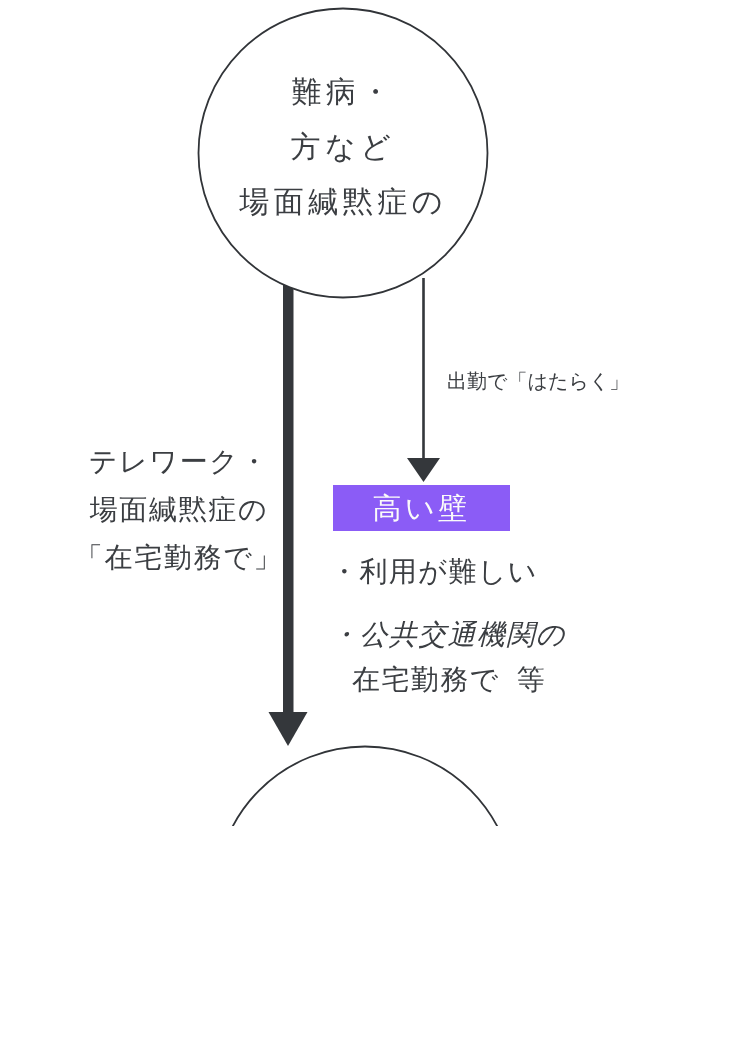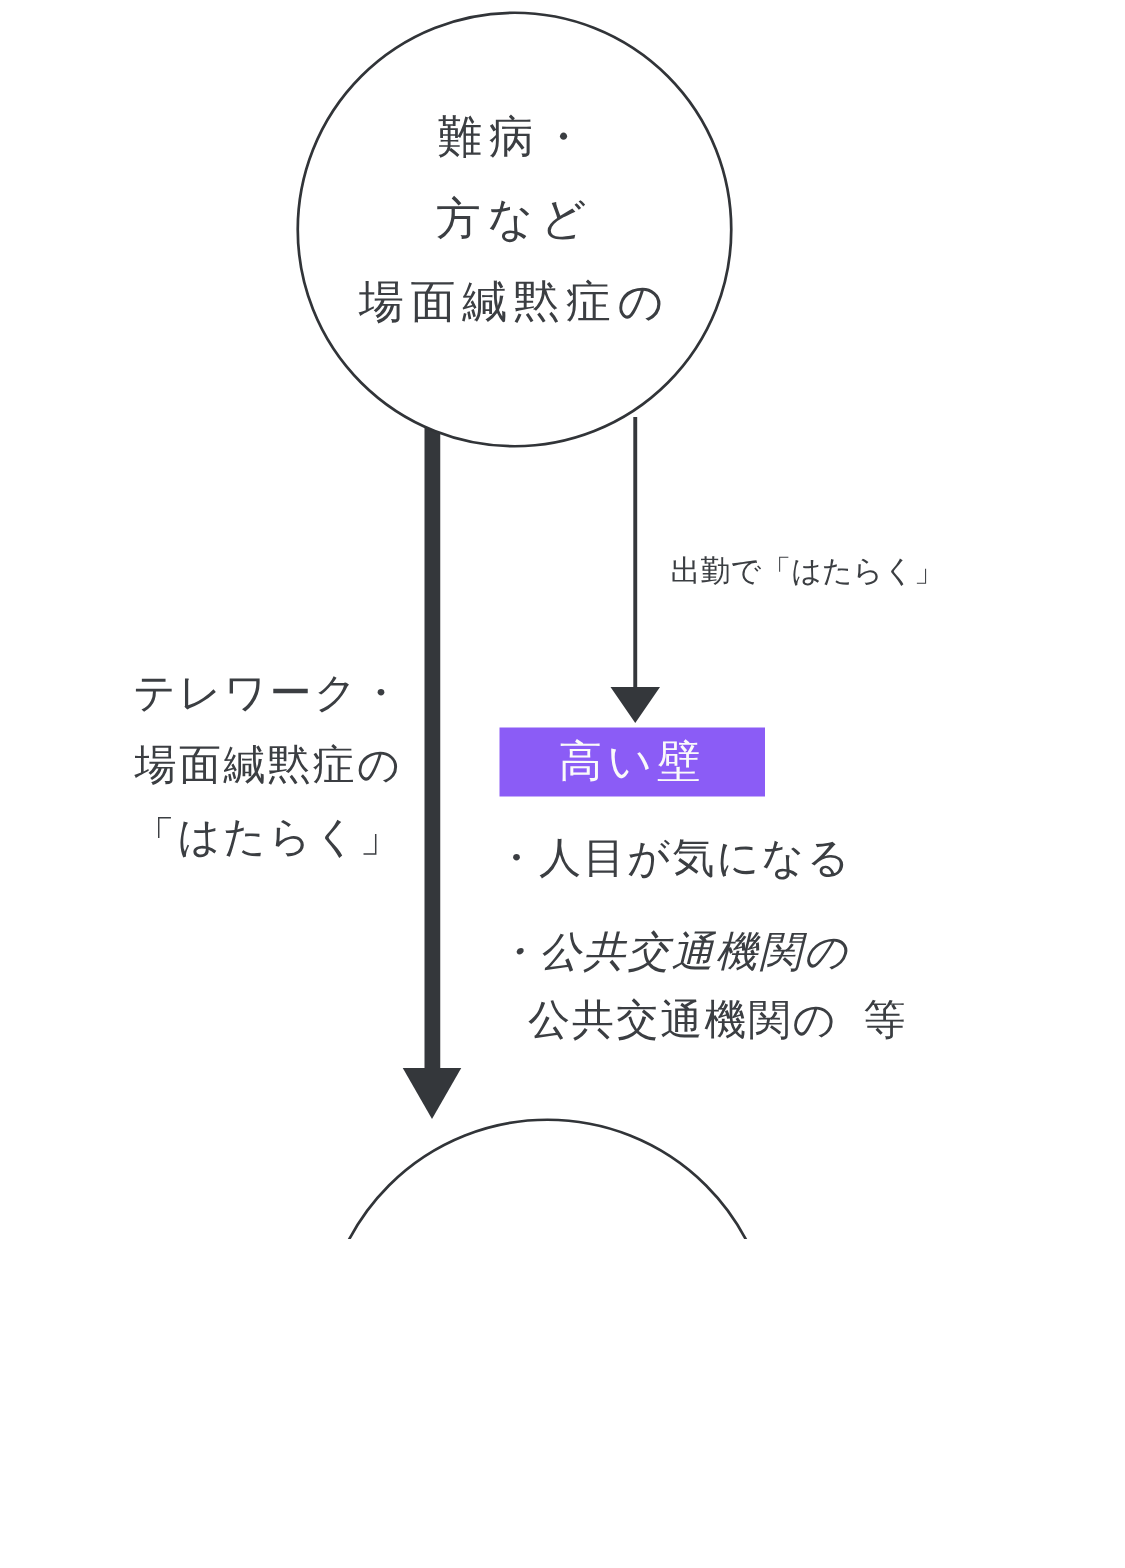--- a/index.html
+++ b/index.html
@@ -111,28 +111,28 @@
 
   <div class="label top-circle-label">
     <div>難病・</div>
     <div>方など</div>
     <div>場面緘黙症の</div>
   </div>
 
   <div class="label left-arrow-label">
     <div>テレワーク・</div>
     <div>場面緘黙症の</div>
-    <div>「はたらく」</div>
+    <div>「在宅勤務で」</div>
   </div>
 
   <div class="label right-arrow-label">出勤で「はたらく」</div>
 
   <div class="barrier-box">
     <span>高い壁</span>
   </div>
 
-  <div class="barrier-item barrier-item-1">・人目が気になる</div>
+  <div class="barrier-item barrier-item-1">・利用が難しい</div>
   <div class="barrier-item barrier-item-2">・公共交通機関の</div>
-  <div class="barrier-item barrier-item-3">公共交通機関の 等</div>
+  <div class="barrier-item barrier-item-3">在宅勤務で 等</div>
 
   <div class="label bottom-circle-label">就労</div>
 
 </div>
 
 </body></html>

